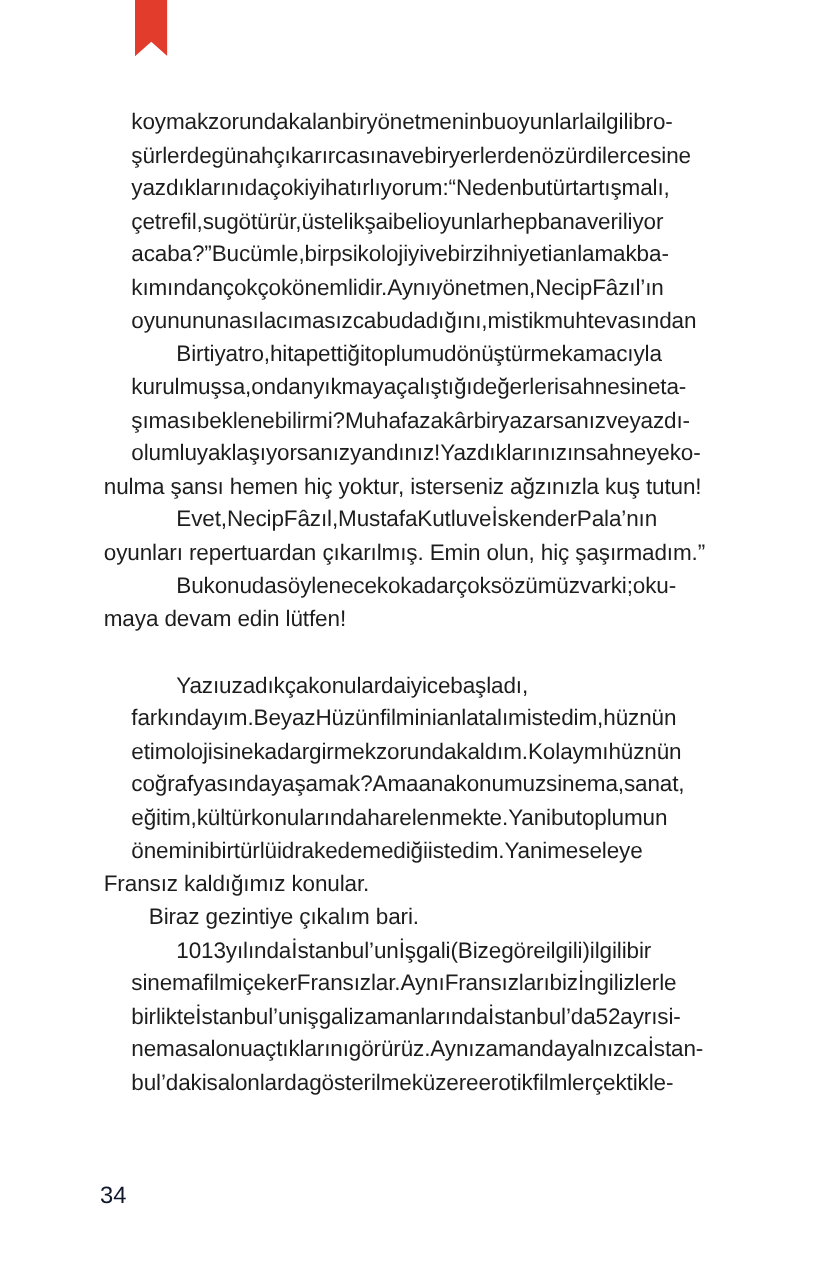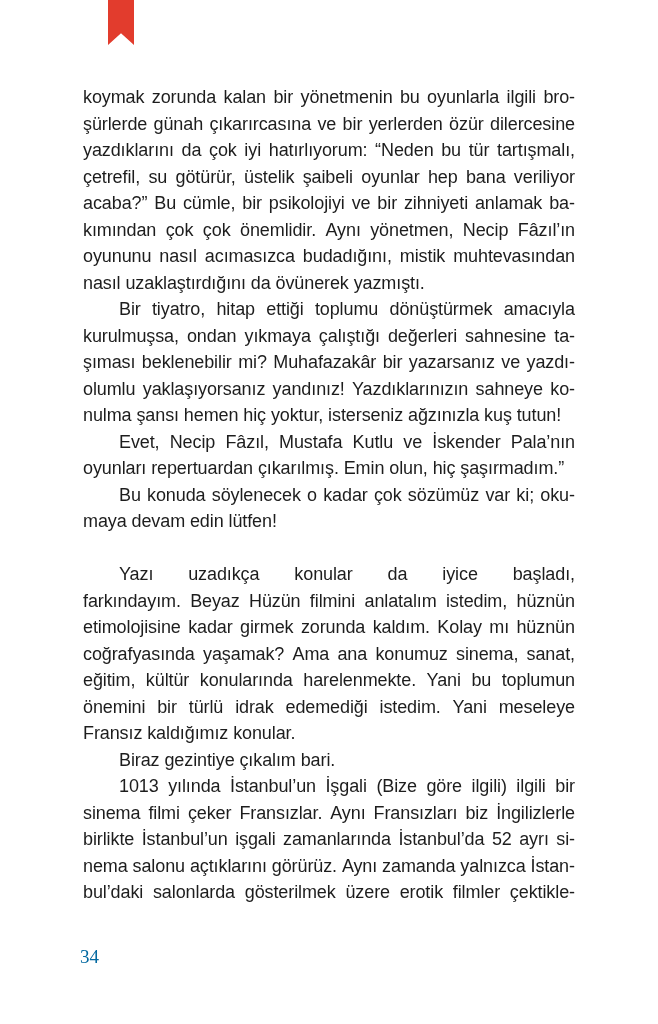--- a/index.html
+++ b/index.html
@@ -23,22 +23,22 @@
     font-size: 18px;
     letter-spacing: -0.1px;
   }
   .line {
     height: 26.5px;
     line-height: 26.5px;
     white-space: nowrap;
   }
   .line.just {
     display: flex;
-    justify-content: space-between;
     flex-wrap: nowrap;
+    margin-left: 22px;
   }
   .line.just span { flex: 0 0 auto; }
   .line.indent { padding-left: 36px; }
   .spacer { height: 26.5px; }
   .page-number {
     position: absolute;
     left: 80px; top: 944px;
     font-size: 19px;
     line-height: 26px;
   }
@@ -116,21 +116,20 @@
         <span>Fâzıl’ın</span>
       </div>
       <div class="line just">
         <span>oyununu</span>
         <span>nasıl</span>
         <span>acımasızca</span>
         <span>budadığını,</span>
         <span>mistik</span>
         <span>muhtevasından</span>
       </div>
-      <div class="line">nasıl uzaklaştırdığını da övünerek yazmıştı.</div>
       <div class="line just indent">
         <span>Bir</span>
         <span>tiyatro,</span>
         <span>hitap</span>
         <span>ettiği</span>
         <span>toplumu</span>
         <span>dönüştürmek</span>
         <span>amacıyla</span>
       </div>
       <div class="line just">
@@ -287,14 +286,14 @@
       <div class="line just">
         <span>bul’daki</span>
         <span>salonlarda</span>
         <span>gösterilmek</span>
         <span>üzere</span>
         <span>erotik</span>
         <span>filmler</span>
         <span>çektikle-</span>
       </div>
     </div>
-  <div class="page-number" style="color: #0369a1; font-family: Liberation Serif, serif;">34</div>
+  <div class="page-number" style="color: #0f172a;">34</div>
 </main>
 
 </body></html>

